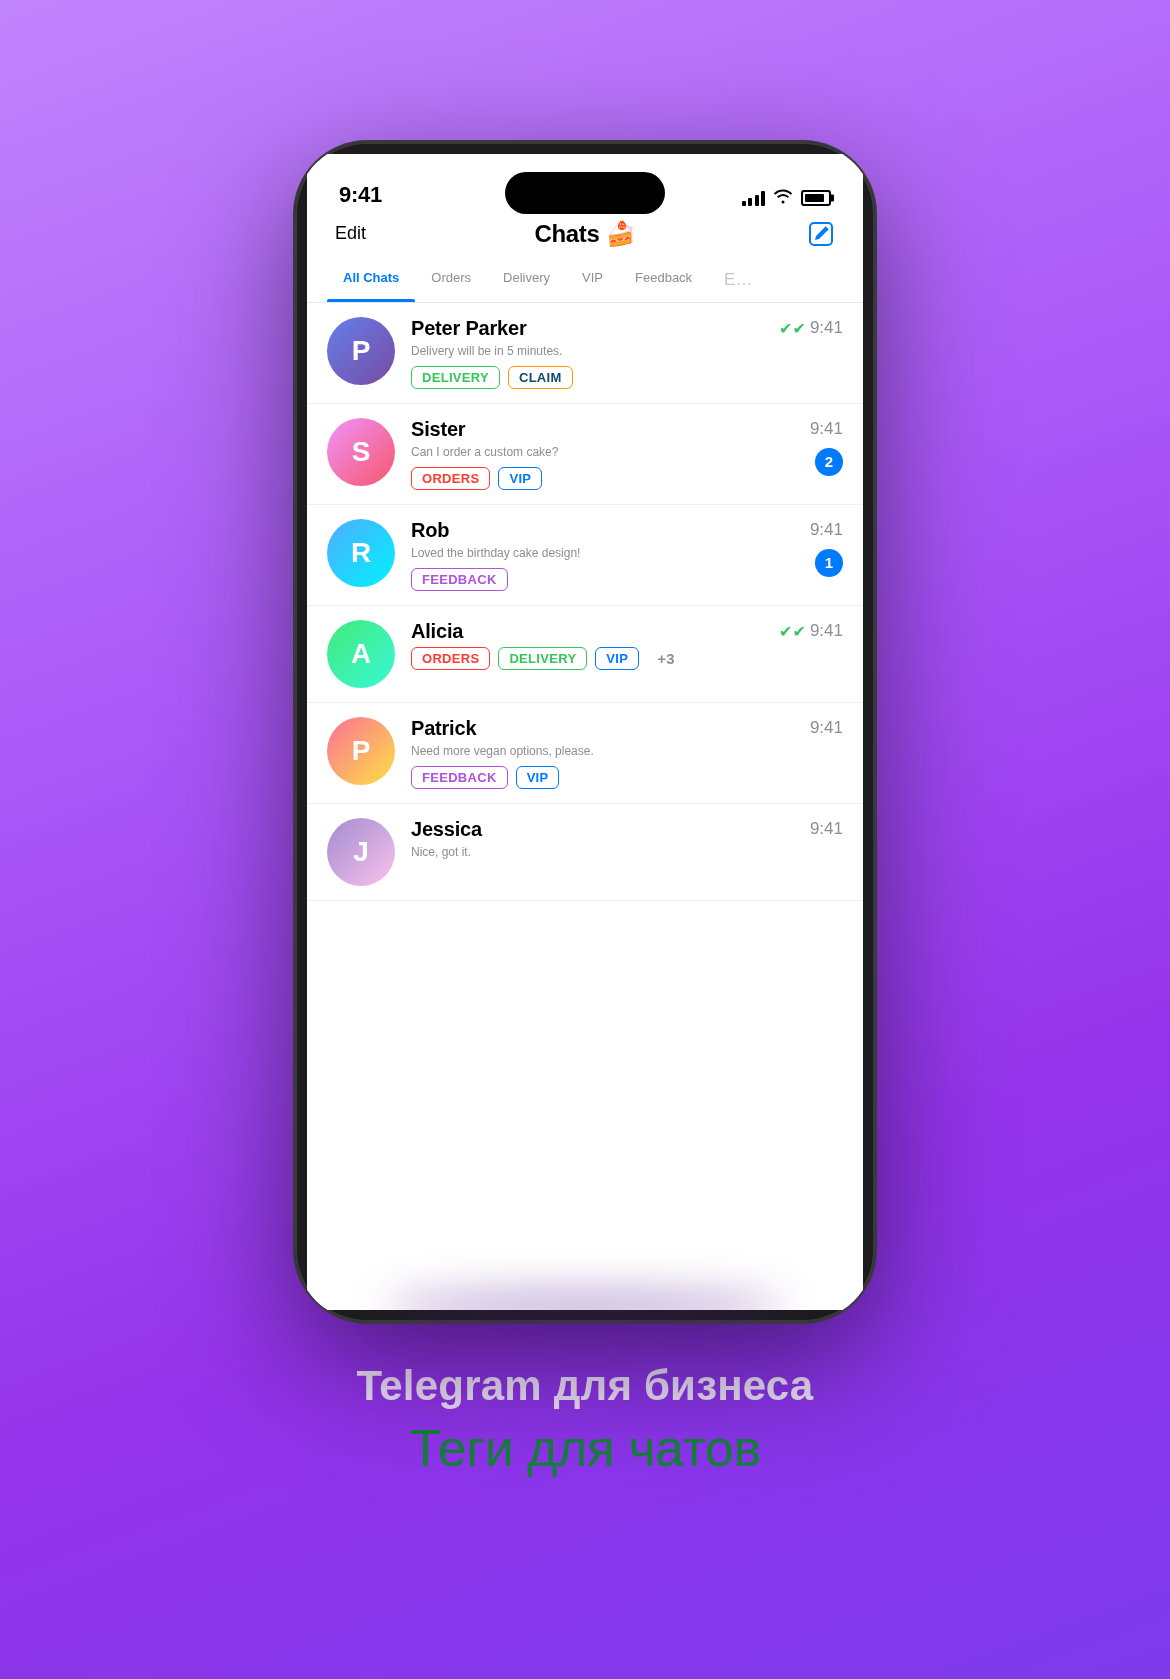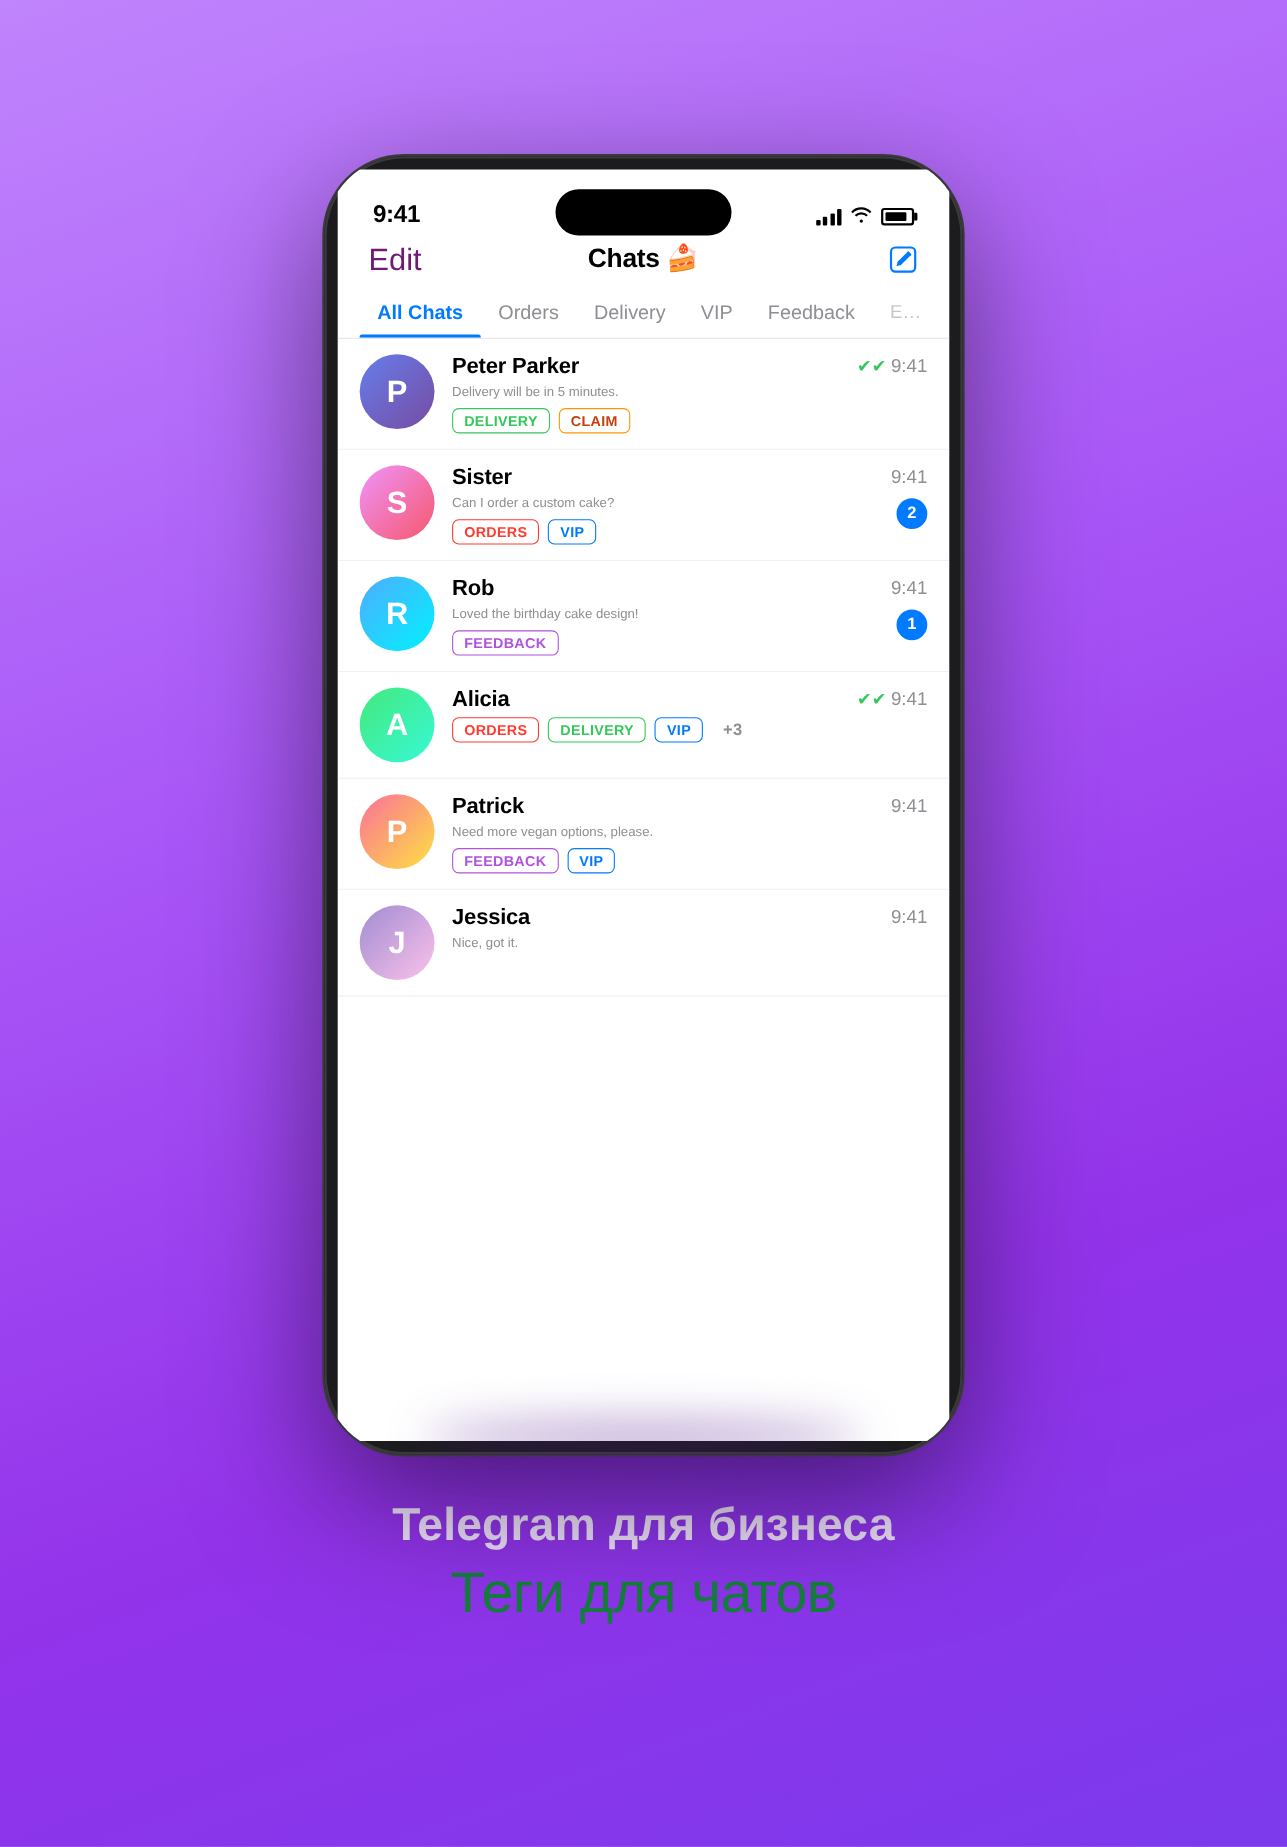--- a/index.html
+++ b/index.html
@@ -133,22 +133,22 @@
 
     
     .nav-bar {
       display: flex;
       align-items: center;
       padding: 4px 28px 12px;
       flex-shrink: 0;
     }
 
     .nav-edit {
-      font-size: 28px;
-      color: #701a75;
+      font-size: 18px;
+      color: #000000;
       font-weight: 400;
       min-width: 60px;
     }
 
     .nav-title {
       flex: 1;
       text-align: center;
       font-size: 24px;
       font-weight: 700;
       color: #000;
@@ -166,21 +166,21 @@
       display: flex;
       padding: 0 20px;
       border-bottom: 1px solid #e5e5ea;
       flex-shrink: 0;
       gap: 0;
       overflow: hidden;
     }
 
     .filter-tab {
       padding: 10px 16px 12px;
-      font-size: 18px;
+      font-size: 13px;
       font-weight: 500;
       color: #8e8e93;
       white-space: nowrap;
       position: relative;
       cursor: pointer;
     }
 
     .filter-tab.active {
       color: #007aff;
       font-weight: 600;
@@ -301,21 +301,21 @@
       letter-spacing: 0.3px;
     }
 
     .tag-delivery {
       color: #34c759;
       border: 1.5px solid #34c759;
       background: transparent;
     }
 
     .tag-claim {
-      color: #c2410c;
+      color: #0c4a6e;
       border: 1.5px solid #ff9500;
       background: transparent;
     }
 
     .tag-orders {
       color: #ff3b30;
       border: 1.5px solid #ff3b30;
       background: transparent;
     }
 

